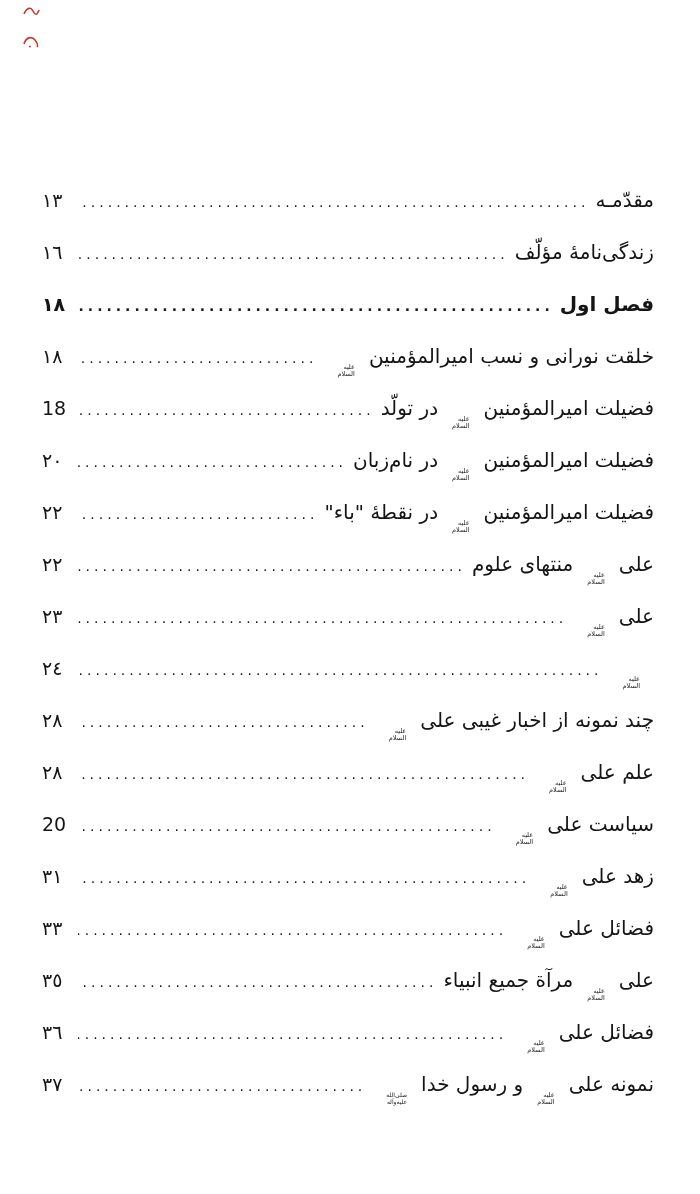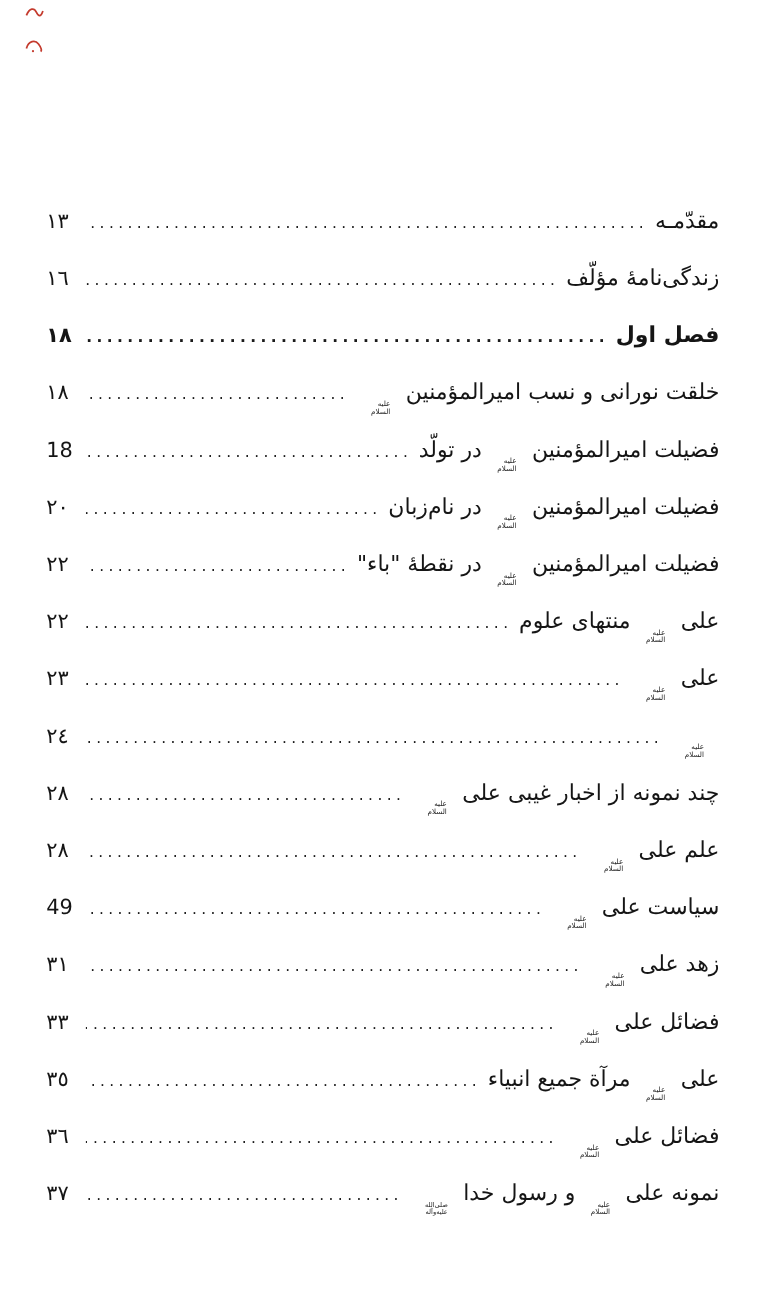--- a/index.html
+++ b/index.html
@@ -185,21 +185,21 @@
       <span class="dots"></span>
       <span class="num">٢٨</span>
     </div>
 
     <div class="row">
       <span class="title"><span>سیاست علی</span><span class="pbuh">
             <span>علیه</span>
             <span>السلام</span>
           </span></span>
       <span class="dots"></span>
-      <span class="num">49</span>
+      <span class="num">20</span>
     </div>
 
     <div class="row">
       <span class="title"><span>زهد علی</span><span class="pbuh">
             <span>علیه</span>
             <span>السلام</span>
           </span></span>
       <span class="dots"></span>
       <span class="num">٣١</span>
     </div>

